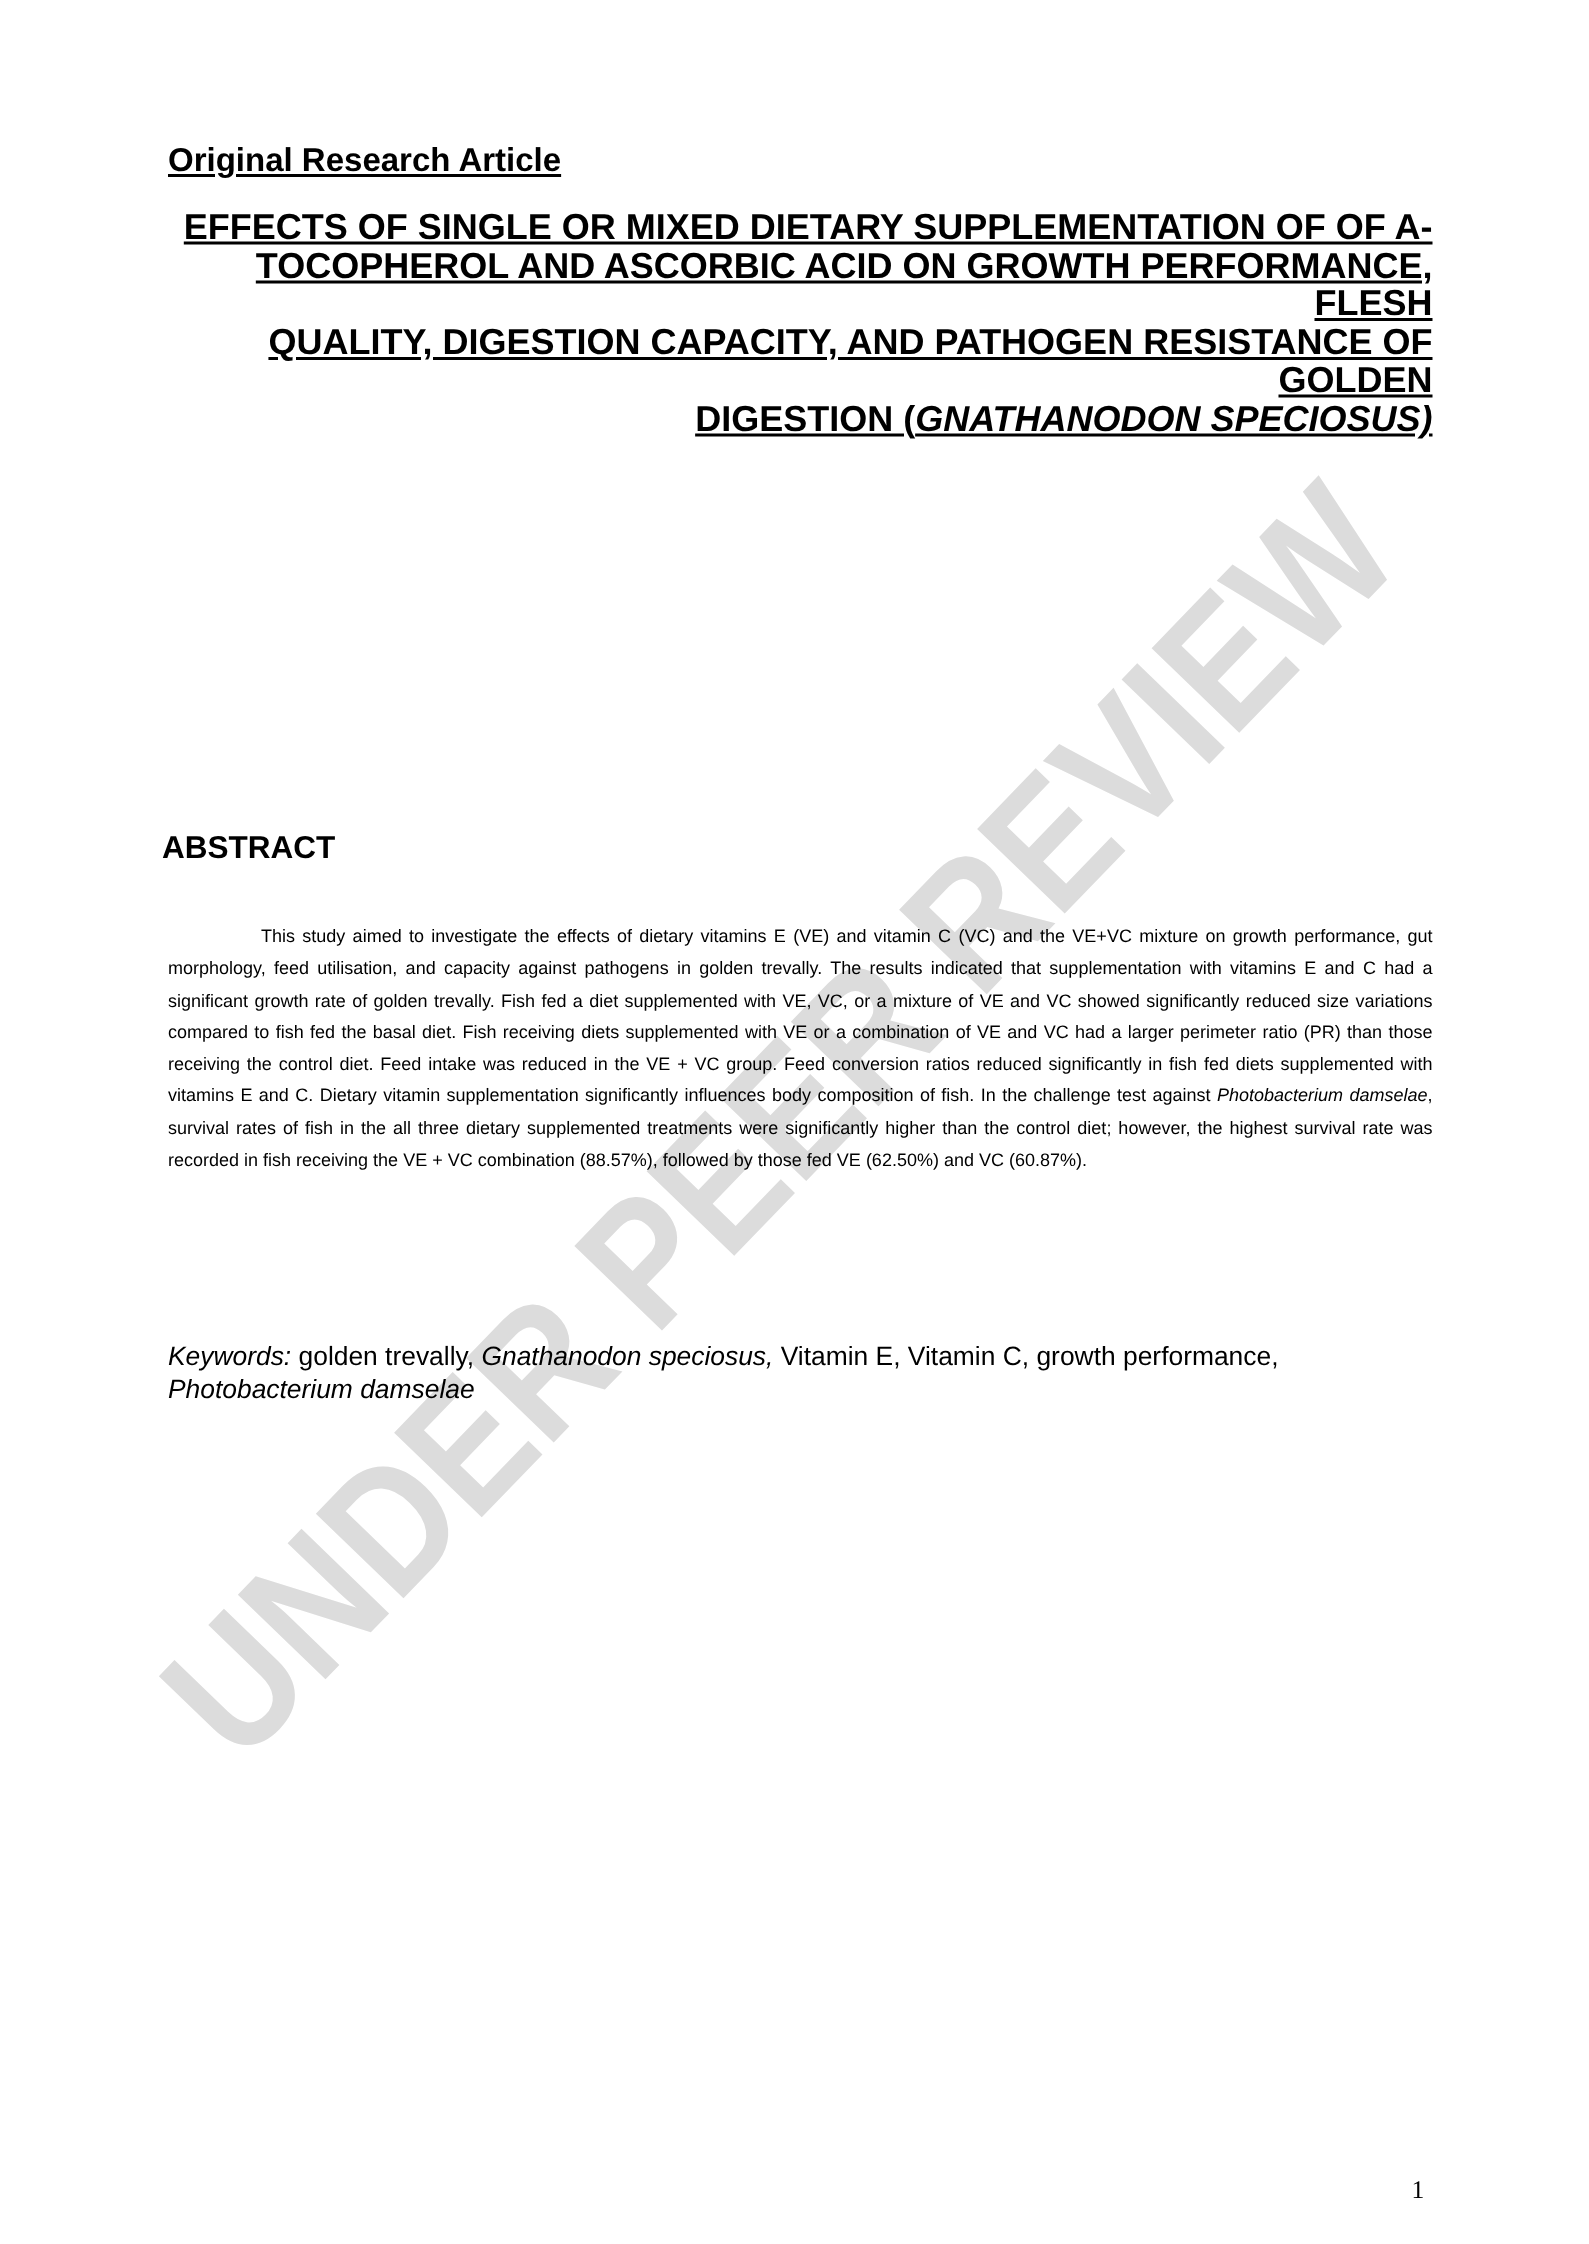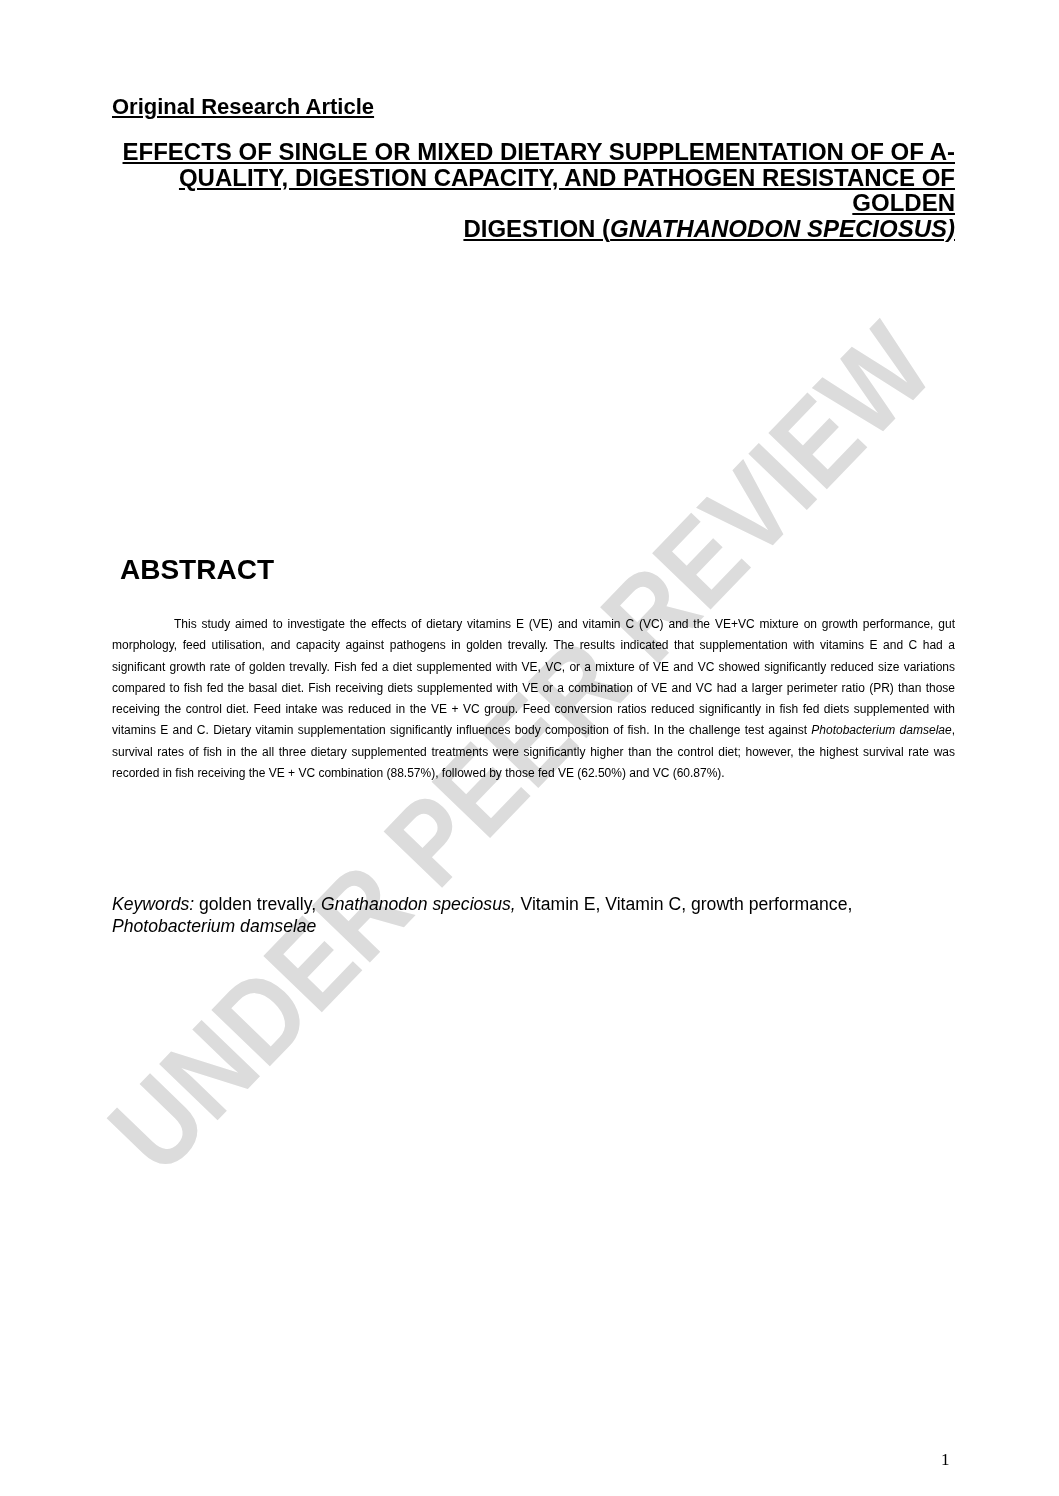--- a/index.html
+++ b/index.html
@@ -45,23 +45,23 @@
     top: 139px;
     width: 843px;
     text-align: right;
     font-size: 24px;
     font-weight: bold;
     line-height: 25.6px;
     letter-spacing: 0;
     text-decoration: underline;
   }
   .abstract-heading {
-    left: 120px;
+    left: 108px;
     top: 554px;
-    font-size: 28px;
+    font-size: 21px;
     font-weight: bold;
   }
   .abstract-body {
     left: 112px;
     top: 614px;
     width: 843px;
     font-size: 12px;
     line-height: 21.3px;
     text-align: justify;
     text-indent: 62px;
@@ -88,20 +88,21 @@
 <body>
 
 <div class="page">
 
   <div class="watermark">UNDER PEER REVIEW</div>
 
   <div class="layer article-type">Original Research Article</div>
 
   <div class="layer title-block">
     <div>EFFECTS OF SINGLE OR MIXED DIETARY SUPPLEMENTATION OF OF A-</div>
+    <div>TOCOPHEROL AND ASCORBIC ACID ON GROWTH PERFORMANCE, FLESH</div>
     <div>QUALITY, DIGESTION CAPACITY, AND PATHOGEN RESISTANCE OF GOLDEN</div>
     <div>
       <span>DIGESTION (</span><span class="it">GNATHANODON SPECIOSUS)</span>
     </div>
   </div>
 
   <div class="layer abstract-heading">ABSTRACT</div>
 
   <p class="layer abstract-body" style="margin:0;">
     <span>This study aimed to investigate the effects of dietary vitamins E (VE) and vitamin C (VC) and the VE+VC mixture on growth performance, gut morphology, feed utilisation, and capacity against pathogens in golden trevally. The results indicated that supplementation with vitamins E and C had a significant growth rate of golden trevally. Fish fed a diet supplemented with VE, VC, or a mixture of VE and VC showed significantly reduced size variations compared to fish fed the basal diet. Fish receiving diets supplemented with VE or a combination of VE and VC had a larger perimeter ratio (PR) than those receiving the control diet. Feed intake was reduced in the VE + VC group. Feed conversion ratios reduced significantly in fish fed diets supplemented with vitamins E and C. Dietary vitamin supplementation significantly influences body composition of fish. In the challenge test against </span><span class="it">Photobacterium damselae</span><span>, survival rates of fish in the all three dietary supplemented treatments were significantly higher than the control diet; however, the highest survival rate was recorded in fish receiving the VE + VC combination (88.57%), followed by those fed VE (62.50%) and VC (60.87%).</span>

